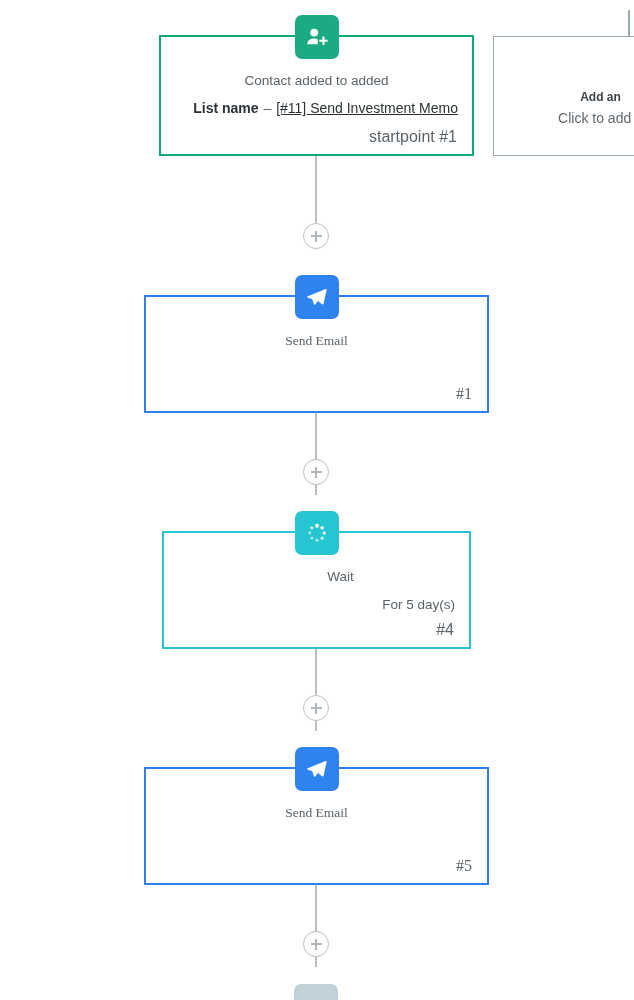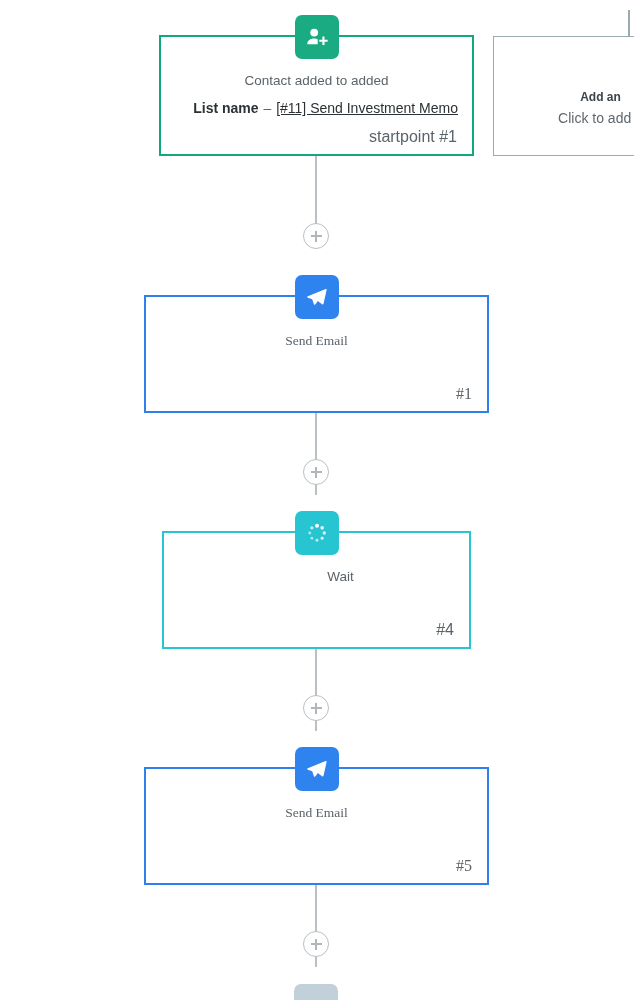--- a/index.html
+++ b/index.html
@@ -246,20 +246,23 @@
         <circle cx="19.9" cy="12" r="1.8" fill="#ffffff" opacity="0.85"></circle>
         <circle cx="17.6" cy="17.6" r="1.7" fill="#ffffff" opacity="0.78"></circle>
         <circle cx="12" cy="19.9" r="1.6" fill="#ffffff" opacity="0.7"></circle>
         <circle cx="6.4" cy="17.6" r="1.55" fill="#ffffff" opacity="0.62"></circle>
         <circle cx="4.1" cy="12" r="1.6" fill="#ffffff" opacity="0.62"></circle>
         <circle cx="6.4" cy="6.4" r="1.8" fill="#ffffff" opacity="0.75"></circle>
       </svg>
     </div>
     <div class="node-body">
       <div class="node-type">Wait</div>
+      <div class="node-detail">
+        <span style="color:#5a6369;font-size:13.5px;">For 5 day(s)</span>
+      </div>
       <div class="node-index">#4</div>
     </div>
   </div>
 
   <div class="plus-btn" style="left:303px; top:695px;">
     <span class="plus-glyph"></span>
   </div>
 
   <div class="node blue" style="left:144px; top:767px; width:345px; height:118px;">
     <div class="node-badge badge-blue">

